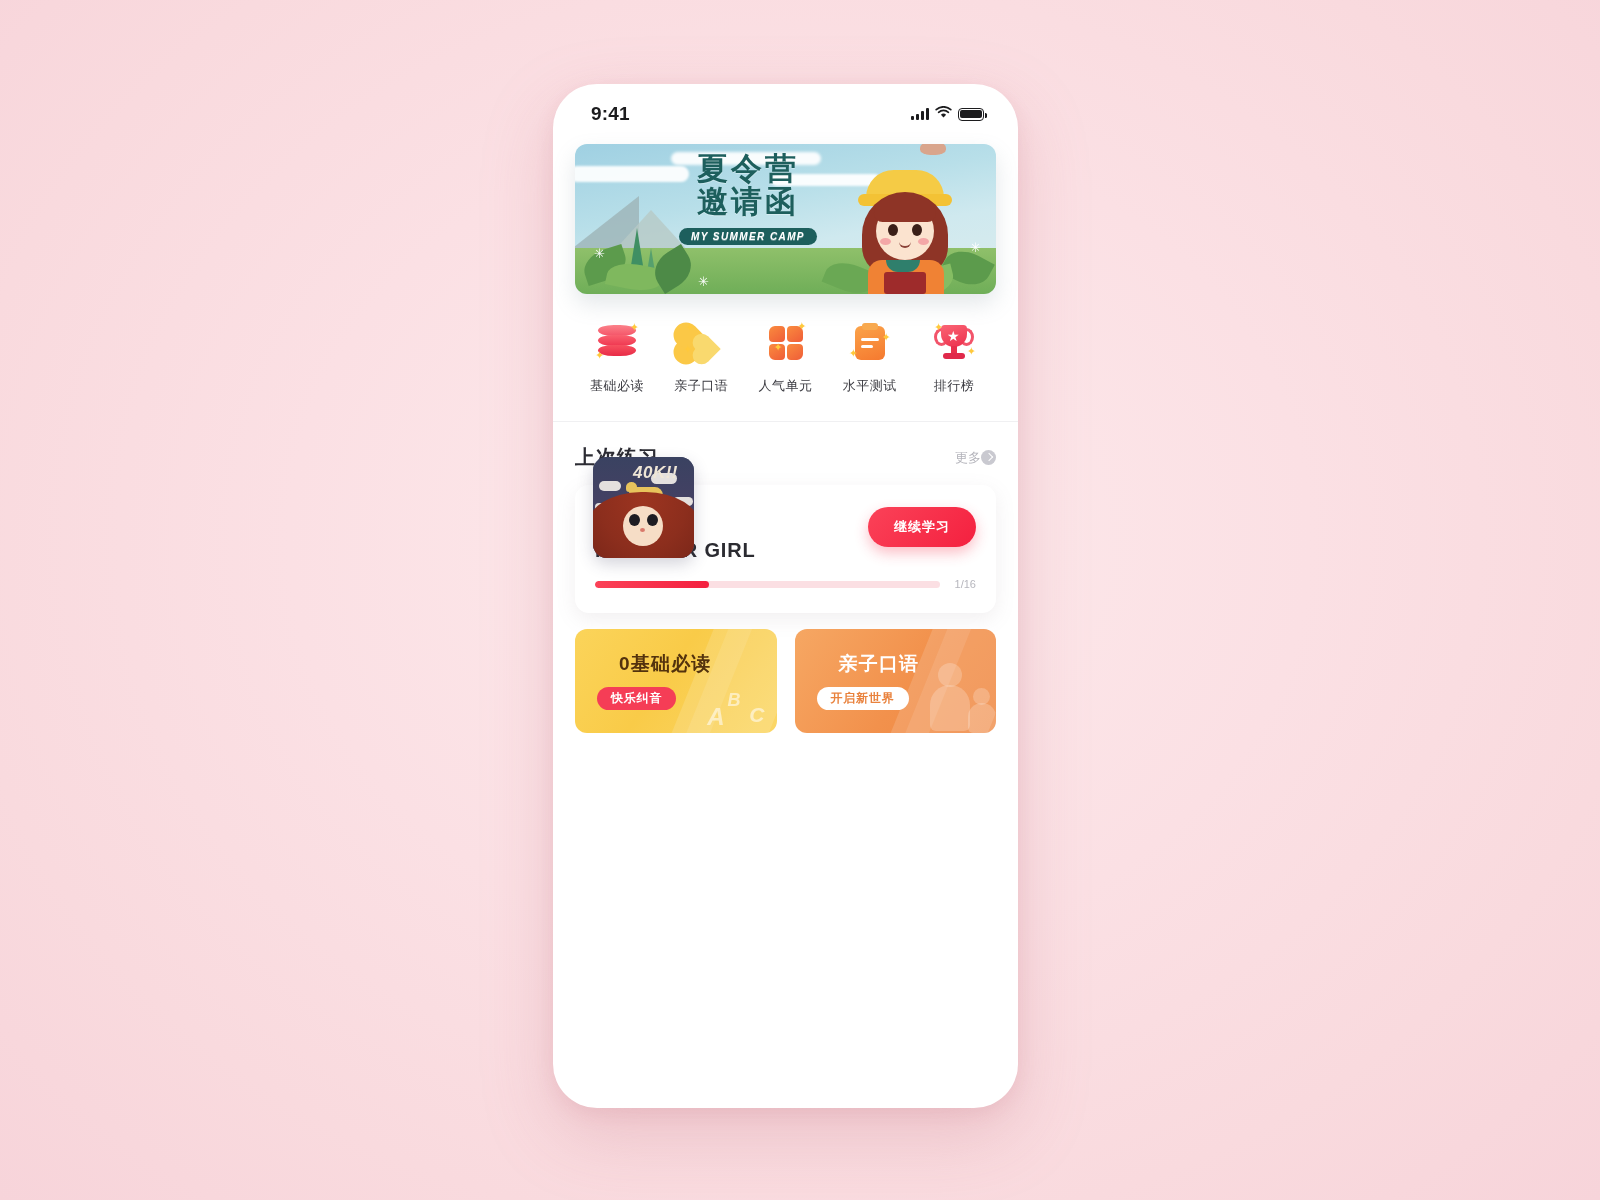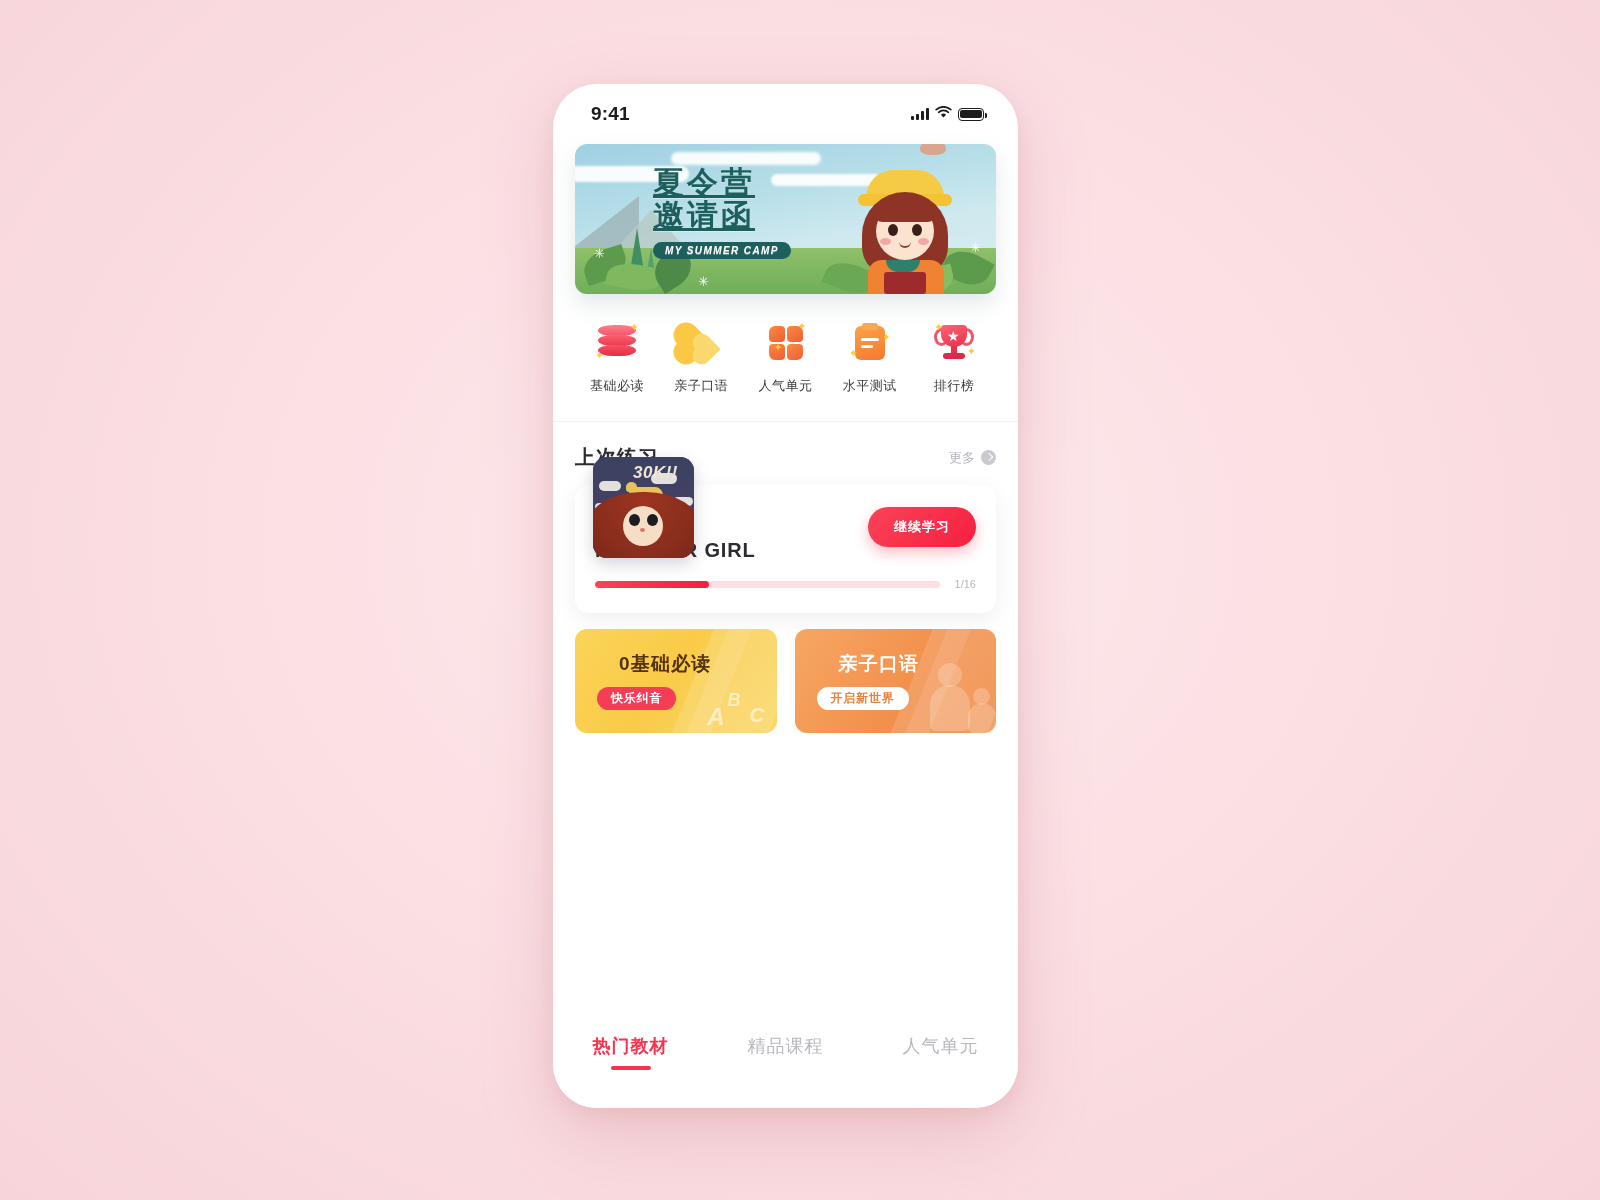--- a/index.html
+++ b/index.html
@@ -203,26 +203,26 @@
     position: absolute;
     width: 13px; height: 13px;
     color: #fff;
     font-size: 13px;
     line-height: 13px;
     text-align: center;
   }
   .banner-title {
     position: absolute;
     left: 78px;
-    top: 22px;
+    top: 8px;
     width: 190px;
+    text-align: center;
     color: #1d5f5d;
     font-weight: bold;
     text-shadow: 0 1px 0 rgba(255,255,255,0.35);
-    text-decoration: underline;
   }
   .bt-l1 { font-size: 31px; letter-spacing: 3px; line-height: 1.08; }
   .bt-l2 { font-size: 31px; letter-spacing: 3px; line-height: 1.12; }
   .bt-sub {
     display: inline-block;
     margin-top: 8px;
     background: #1d5f5d;
     color: #fff;
     font-size: 10px;
     font-weight: bold;
@@ -480,21 +480,20 @@
   }
   .section-title {
     font-size: 20px;
     font-weight: bold;
     color: #2c2c33;
     letter-spacing: 1px;
   }
   .more-link {
     display: flex;
     align-items: center;
-    gap: 6px;
     cursor: pointer;
   }
   .more-text {
     font-size: 13px;
     color: #b4b4bb;
   }
   .more-circle {
     width: 15px; height: 15px;
     border-radius: 50%;
     background: #c9c9d0;
@@ -918,21 +917,21 @@
       </div>
 
       <div class="practice-zone">
         <div class="practice-card">
           <div class="thumb">
             <span class="night"></span>
             <span class="tcloud t1"></span>
             <span class="tcloud t2"></span>
             <span class="tcloud t3"></span>
             <span class="tcloud t4"></span>
-            <span class="tk">30K!!</span>
+            <span class="tk">40K!!</span>
             <span class="cat"></span>
             <span class="hairmass"></span>
             <span class="gface"></span>
             <span class="geye l"></span>
             <span class="geye r"></span>
             <span class="gnose"></span>
           </div>
           <button class="cta-btn">继续学习</button>
           <div class="practice-title">RED HAIR GIRL</div>
           <div class="progress-row">
@@ -962,27 +961,15 @@
           <span class="fam body1"></span>
           <span class="fam head2"></span>
           <span class="fam body2"></span>
           <div class="theme-name">亲子口语</div>
           <div class="theme-badge">开启新世界</div>
         </div>
       </div>
 
     </div>
 
-    <div class="tabbar">
-      <div class="tab active">
-        <span class="tab-label">热门教材</span>
-        <span class="tab-underline"></span>
-      </div>
-      <div class="tab">
-        <span class="tab-label">精品课程</span>
-      </div>
-      <div class="tab">
-        <span class="tab-label">人气单元</span>
-      </div>
-    </div>
 
   </div>
 </div>
 
 </body></html>

